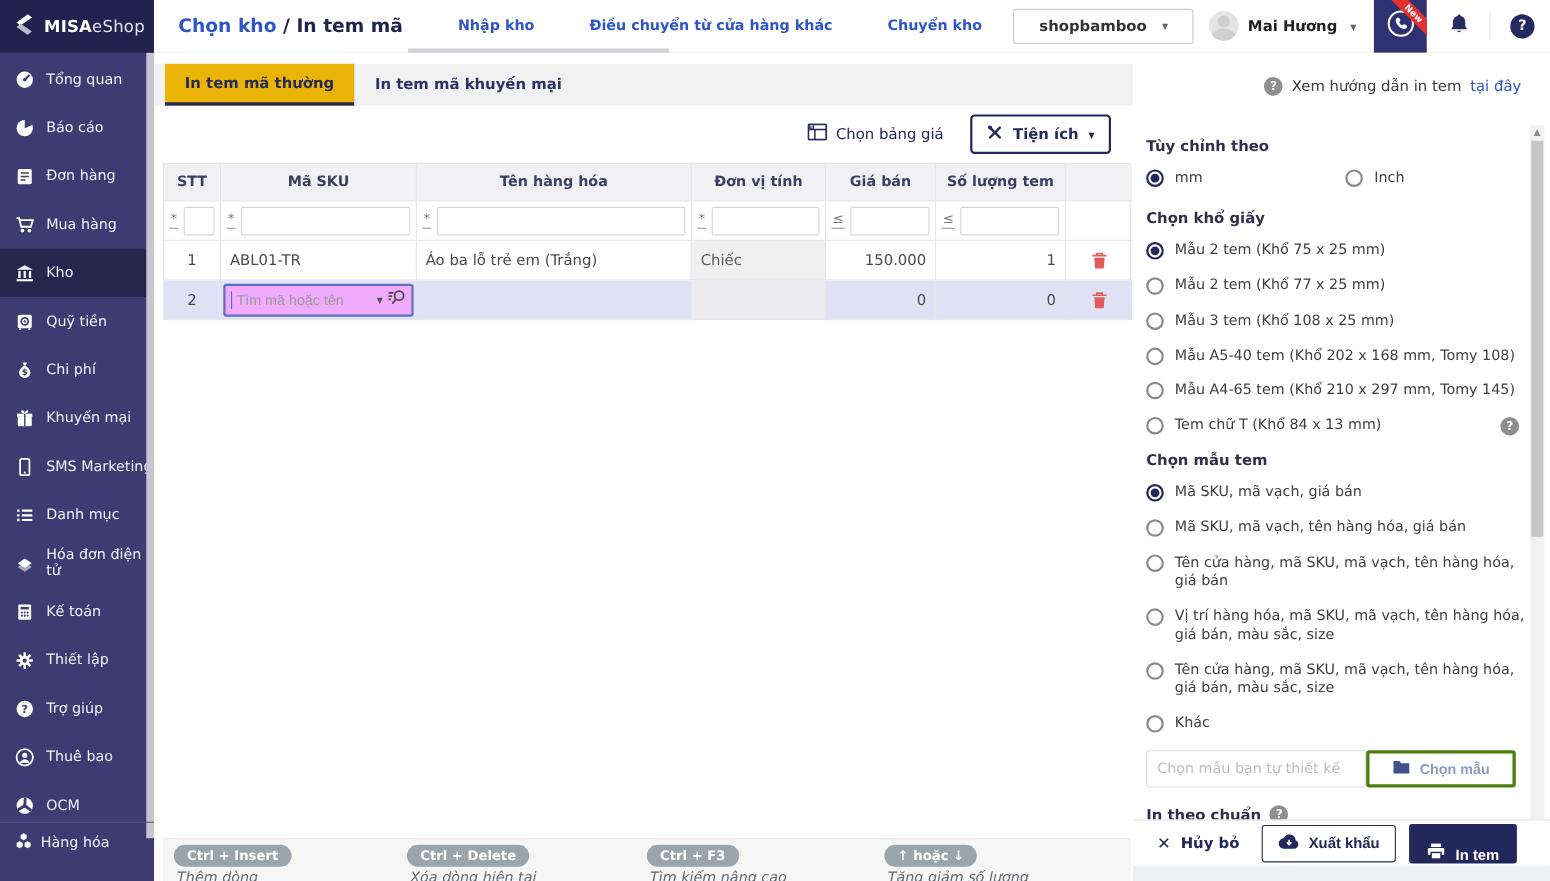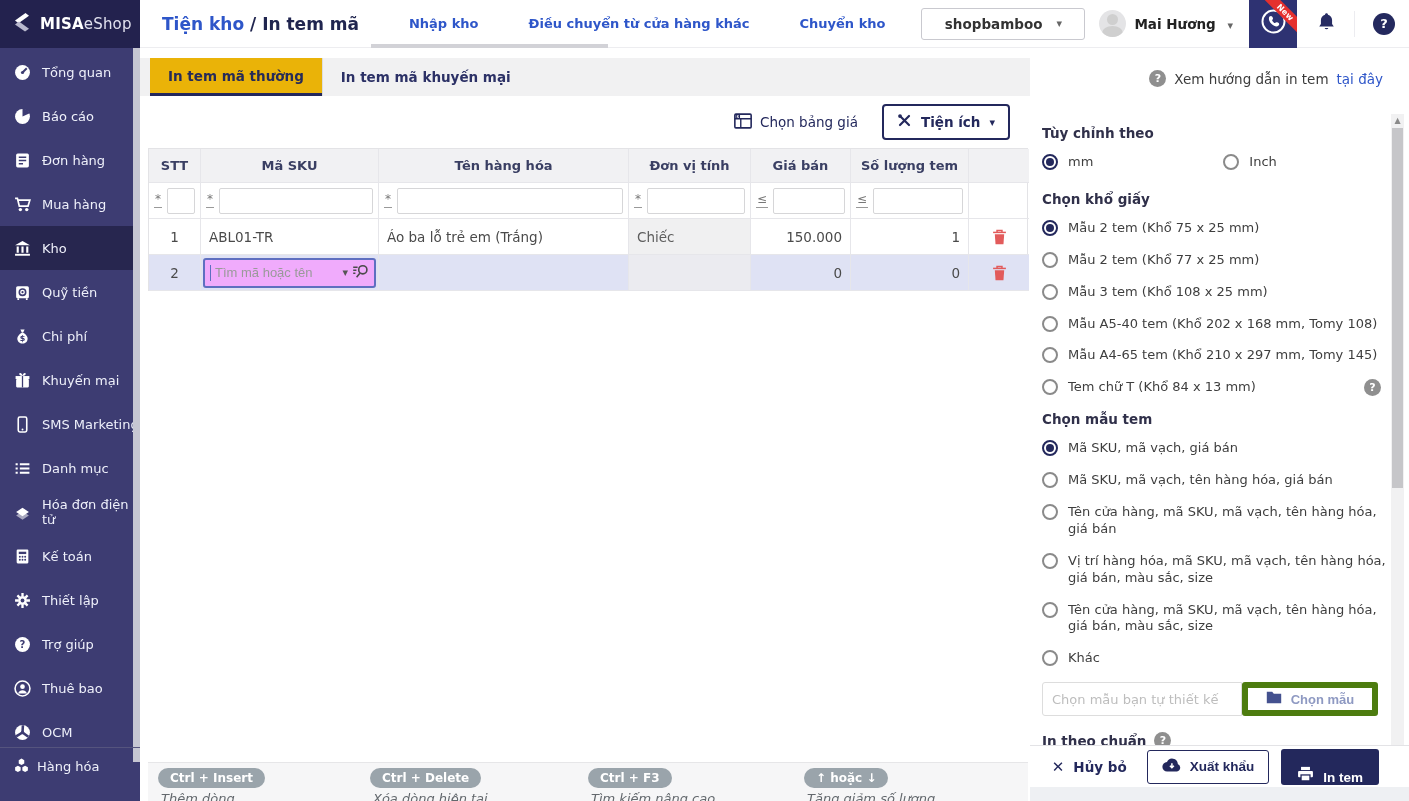--- a/index.html
+++ b/index.html
@@ -92,21 +92,21 @@
   .radio { width:16px; height:16px; border-radius:50%; border:2px solid #8a8a8a; flex-shrink:0; position:relative; margin-top:0; background:#fff; }
   .opt.sel .radio { border-color:#23285c; }
   .opt.sel .radio::after { content:""; position:absolute; inset:2px; border-radius:50%; background:#23285c; }
   .inlineopts { display:flex; margin-bottom:20px; }
   .inlineopts .opt { margin-bottom:0; }
   .inlineopts .opt + .opt { margin-left:130px; }
   .opt .tailq { position:absolute; right:6px; top:0; }
   .customrow { display:flex; margin-top:4px; margin-bottom:16px; }
   .custominput { width:200px; height:34px; border:1px solid #ddd; border-radius:3px 0 0 3px; font:inherit; font-size:13px; padding:0 9px; color:#555; }
   .custominput::placeholder { color:#bdbdbd; }
-  .choose-btn { width:136px; height:34px; border:6px solid #4d7c0f; border-radius:3px; background:#fff; display:flex; align-items:center; justify-content:center; gap:9px; font-size:13px; font-weight:bold; color:#8e99c2; cursor:pointer; }
+  .choose-btn { width:136px; height:34px; border:3px solid #4d7c0f; border-radius:3px; background:#fff; display:flex; align-items:center; justify-content:center; gap:9px; font-size:13px; font-weight:bold; color:#8e99c2; cursor:pointer; }
   .standard-row { display:flex; align-items:center; gap:8px; font-size:13.5px; font-weight:bold; color:#30304a; }
 
   .pscroll { position:absolute; right:5px; top:66px; width:13px; height:660px; background:#f1f1f2; }
   .pscroll .arr { position:absolute; left:0; width:13px; height:13px; font-size:8px; color:#8a8a8a; display:flex; align-items:center; justify-content:center; cursor:pointer; }
   .arr.up{top:0}.arr.dn{bottom:0}
   .pthumb { position:absolute; left:1px; top:14px; width:11px; height:360px; background:#c6c6c9; cursor:pointer; }
 
   .panel-actions { position:absolute; left:0; right:0; top:697px; height:42px; background:#fff; border-top:1px solid #e3e3e6; display:flex; align-items:center; justify-content:flex-end; gap:12px; padding-right:30px; }
   .cancel-btn { display:flex; align-items:center; gap:9px; font-size:13.5px; font-weight:bold; color:#23285c; cursor:pointer; margin-right:8px; }
   .cancel-btn .x { font-size:15px; }
@@ -302,21 +302,21 @@
             <path d="M8 1.5 10.6 3v3L8 7.5 5.4 6V3z" fill="#fff"></path>
             <path d="M4.6 8.2 7.2 9.7v3l-2.6 1.5L2 12.7v-3z" fill="#fff"></path>
             <path d="M11.4 8.2 14 9.7v3l-2.6 1.5L8.8 12.7v-3z" fill="#fff"></path>
           </svg></span>
       <span>Hàng hóa</span>
     </div>
   </aside>
 
   <header class="topbar">
     <div class="breadcrumb">
-      <span class="sec">Tiện kho</span>
+      <span class="sec">Chọn kho</span>
       <span class="sep">/</span>
       <span class="cur">In tem mã</span>
     </div>
     <nav class="nav">
       <span class="ntab">Nhập kho</span>
       <span class="ntab">Điều chuyển từ cửa hàng khác</span>
       <span class="ntab">Chuyển kho</span>
     </nav>
     <div class="store">
       <span>shopbamboo</span>

